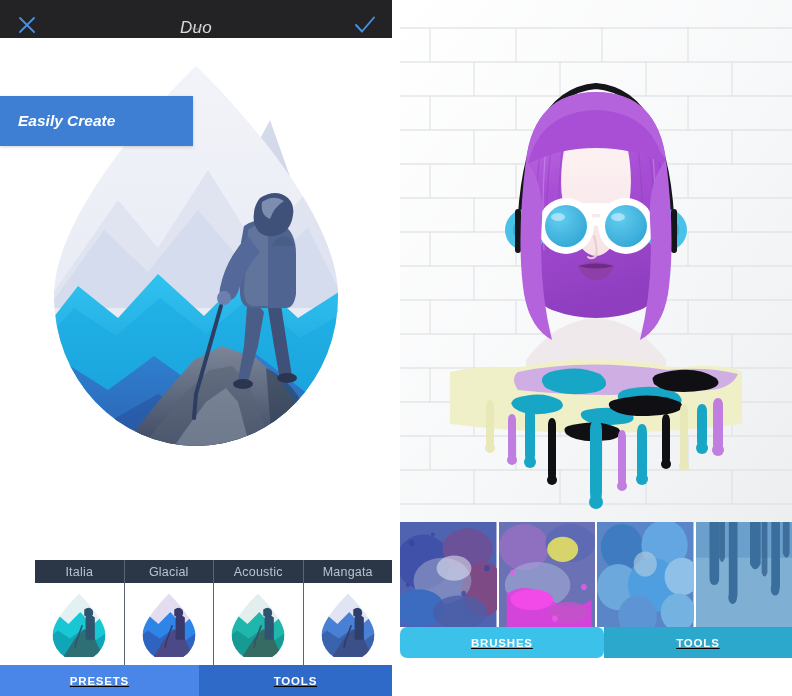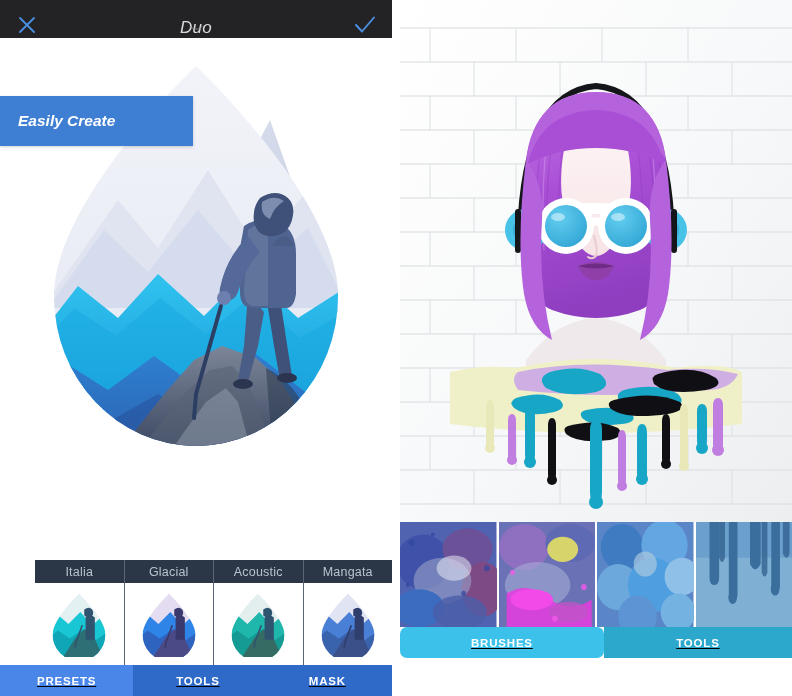--- a/index.html
+++ b/index.html
@@ -266,21 +266,20 @@
             </g>
           </svg>
         </div>
       </div>
 
     </div>
 
     <div class="tabs blue">
       <div class="tab active" style="flex:34">PRESETS</div>
       <div class="tab" style="flex:33">TOOLS</div>
-      <div class="tab" style="flex:33">MASK</div>
     </div>
   </div>
 
   <div class="panel gap"></div>
 
   <div class="panel right">
 
 
     <div class="canvas-right">
 

